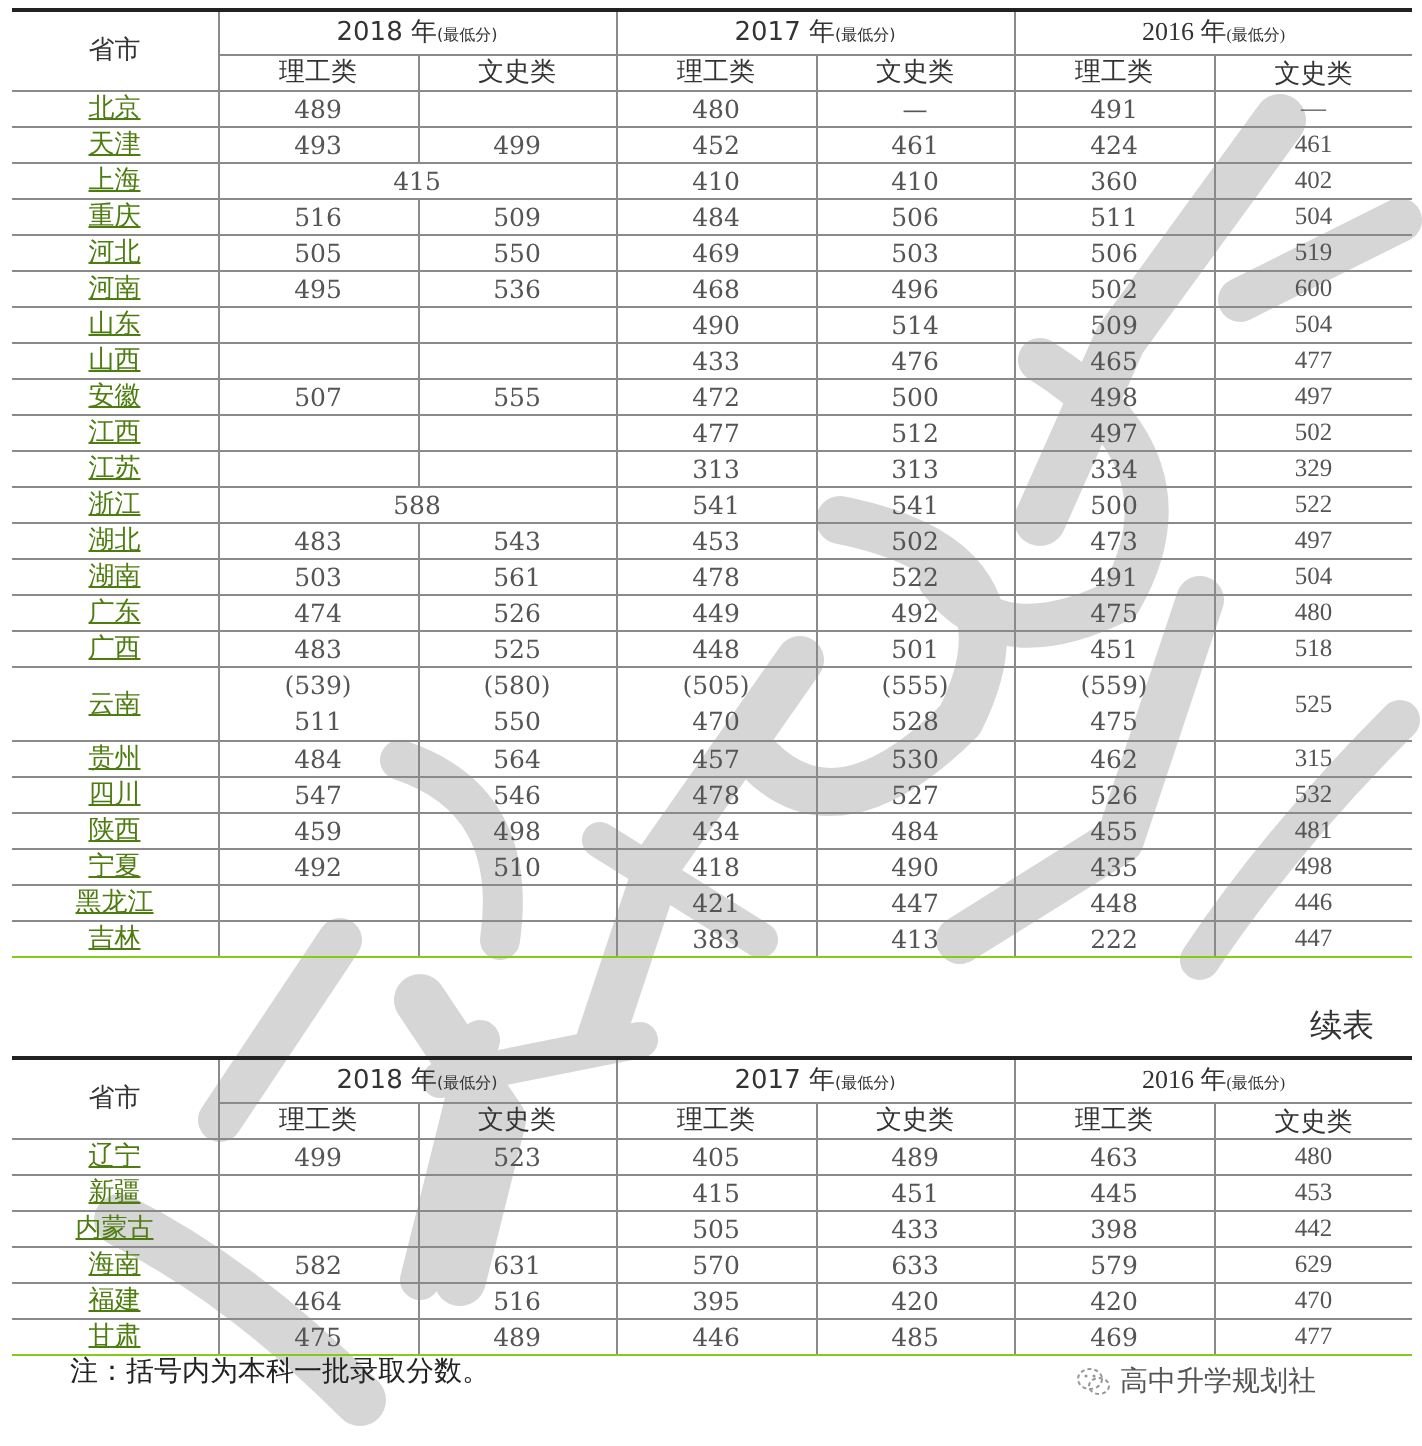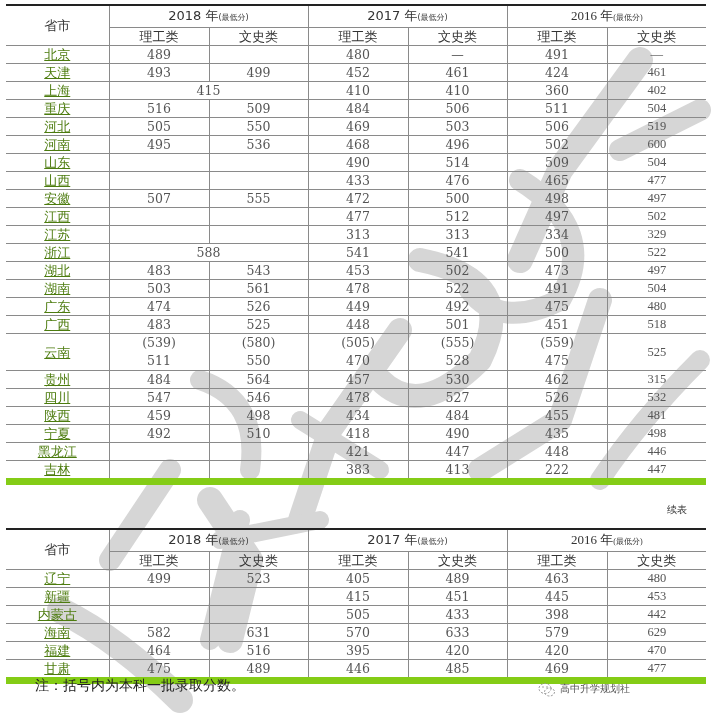--- a/index.html
+++ b/index.html
@@ -17,45 +17,45 @@
     border-collapse: collapse; width: 700px; table-layout: fixed;
     font-size: 13px;
   }
   td, th {
     border: 1px solid #8a8a8a;
     text-align: center; padding: 0; font-weight: normal;
     height: 17px; line-height: 17px;
   }
   th { font-family: "DejaVu Sans", "Liberation Sans", sans-serif; font-size: 13px; color: #333; }
   tr.top-rule td, tr.top-rule th { border-top: 2px solid #222; }
-  tr.bottom-rule td { border-bottom: 7px solid #84cc16; }
+  tr.bottom-rule td { border-bottom: 1px solid #84cc16; }
   td:first-child, th:first-child { border-left: none; }
   td:last-child, th:last-child { border-right: none; font-family: Liberation Serif, serif; }
   .year-head { font-size: 13px; height: 19px; line-height: 19px; margin-left: 48px; }
   .year-head .sub { font-size: 8px; }
   .prov { font-family: "DejaVu Sans", "Liberation Sans", sans-serif; color: #4d7c0f; text-decoration: underline; }
   .num { color: #555; font-size: 12.5px; }
   .tall td { height: 36px; }
   .two-line { line-height: 18px; margin-top: 28px; }
   #t1 { top: 4px; }
   #t2 { top: 528px; }
   .cont-label {
     position: absolute; top: 503px; right: 24px; z-index: 1;
     font-family: "DejaVu Sans", "Liberation Sans", sans-serif;
-    font-size: 10px; color: #333;
+    font-size: 16px; color: #333;
   }
   .note {
     position: absolute; top: 677px; left: 35px; z-index: 1;
     font-family: Liberation Mono, monospace;
     font-size: 14px; color: #222;
   }
   .brand {
     position: absolute; top: 682px; left: 538px; z-index: 1;
     font-family: "DejaVu Sans", "Liberation Sans", sans-serif;
-    font-size: 10px; color: #555; display: flex; gap: 4px;
+    font-size: 14px; color: #555; display: flex; align-items: center; gap: 4px;
   }
   .brand svg { width: 18px; height: 16px; }
 </style>
 </head>
 <body>
 
 <svg class="watermark" viewBox="0 0 711 723">
   <g fill="none" stroke="#cfcfcf" stroke-linecap="round" stroke-linejoin="round" opacity="0.85">
     <path d="M640 60 L560 170 L520 260" stroke-width="26"></path>
     <path d="M700 110 L620 150" stroke-width="22"></path>

